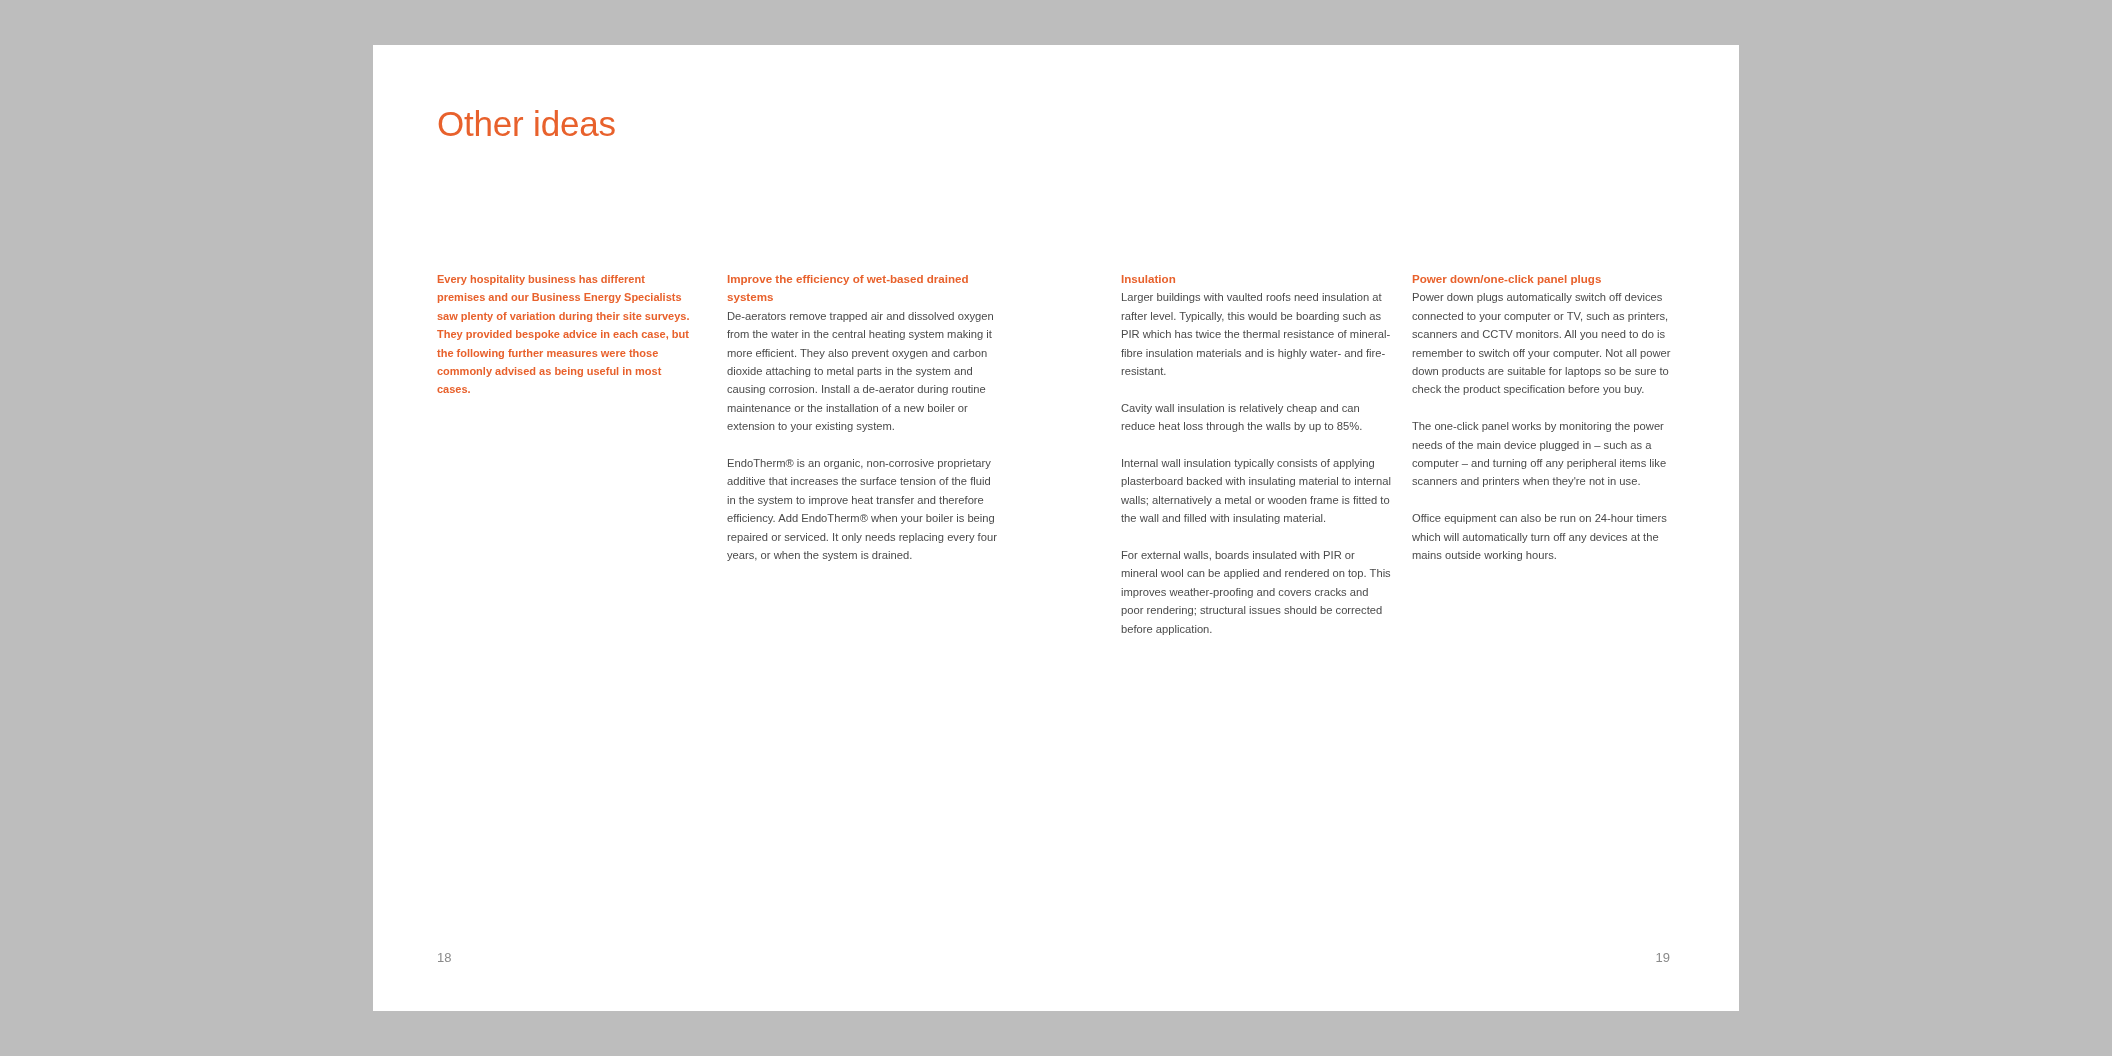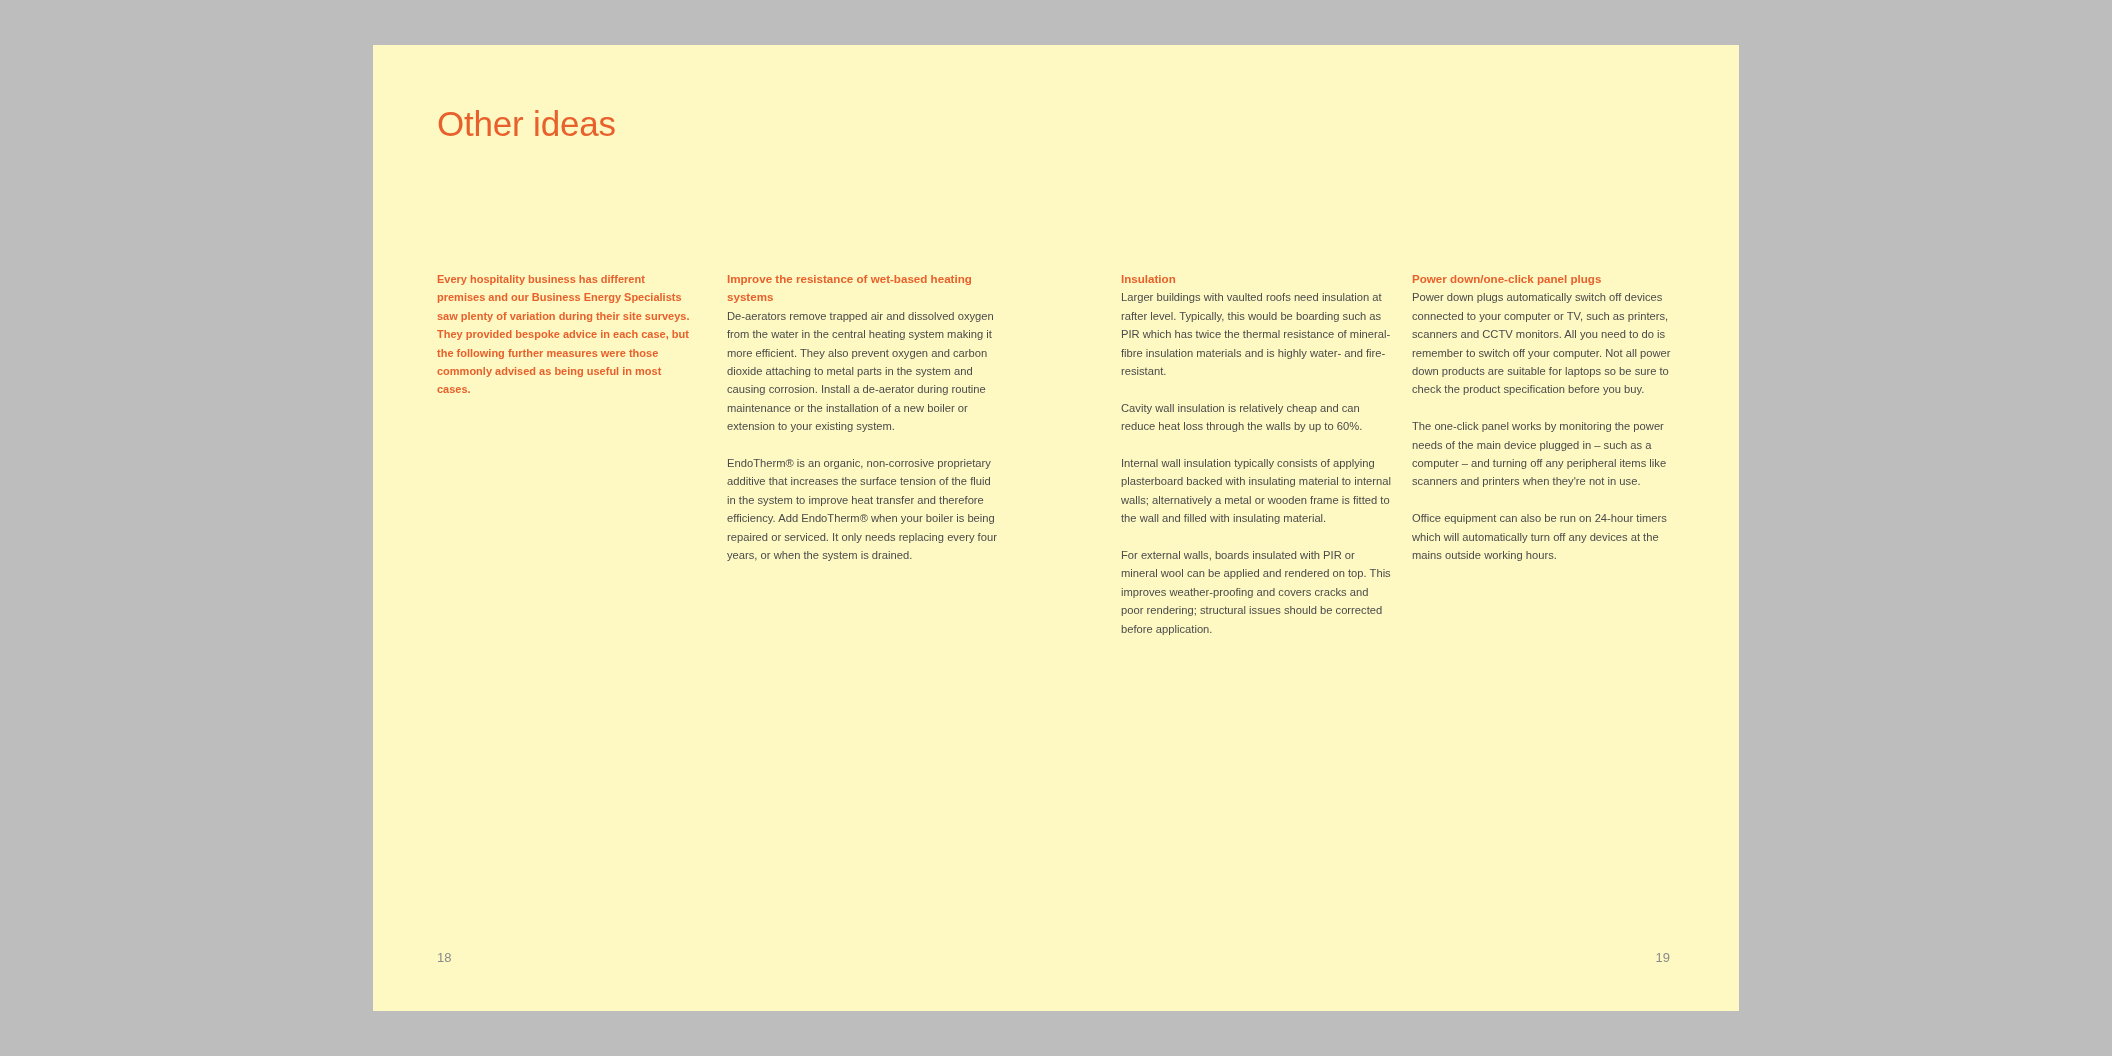--- a/index.html
+++ b/index.html
@@ -13,21 +13,21 @@
       position: relative;
       overflow: hidden;
       font-family: "Liberation Sans", "DejaVu Sans", sans-serif;
     }
     .page {
       position: absolute;
       left: 373px;
       top: 45px;
       width: 1366px;
       height: 966px;
-      background: #fef9c3;
+      background: #ffffff;
     }
     .title {
       position: absolute;
       left: 64px;
       top: 58px;
       margin: 0;
       font-size: 35px;
       line-height: 1.2;
       font-weight: 500;
       color: #e8612c;
@@ -79,29 +79,29 @@
 
 <div class="page">
 
   <h1 class="title">Other ideas</h1>
 
   <div class="col col-1">
     <p class="intro">Every hospitality business has different premises and our Business Energy Specialists saw plenty of variation during their site surveys. They provided bespoke advice in each case, but the following further measures were those commonly advised as being useful in most cases.</p>
   </div>
 
   <div class="col col-2">
-    <p class="heading">Improve the resistance of wet-based heating systems</p>
+    <p class="heading">Improve the efficiency of wet-based drained systems</p>
     <p class="para">De-aerators remove trapped air and dissolved oxygen from the water in the central heating system making it more efficient. They also prevent oxygen and carbon dioxide attaching to metal parts in the system and causing corrosion. Install a de-aerator during routine maintenance or the installation of a new boiler or extension to your existing system.</p>
     <p class="para">EndoTherm® is an organic, non-corrosive proprietary additive that increases the surface tension of the fluid in the system to improve heat transfer and therefore efficiency. Add EndoTherm® when your boiler is being repaired or serviced. It only needs replacing every four years, or when the system is drained.</p>
   </div>
 
   <div class="col col-3">
     <p class="heading">Insulation</p>
     <p class="para">Larger buildings with vaulted roofs need insulation at rafter level. Typically, this would be boarding such as PIR which has twice the thermal resistance of mineral-fibre insulation materials and is highly water- and fire-resistant.</p>
-    <p class="para">Cavity wall insulation is relatively cheap and can reduce heat loss through the walls by up to 60%.</p>
+    <p class="para">Cavity wall insulation is relatively cheap and can reduce heat loss through the walls by up to 85%.</p>
     <p class="para">Internal wall insulation typically consists of applying plasterboard backed with insulating material to internal walls; alternatively a metal or wooden frame is fitted to the wall and filled with insulating material.</p>
     <p class="para">For external walls, boards insulated with PIR or mineral wool can be applied and rendered on top. This improves weather-proofing and covers cracks and poor rendering; structural issues should be corrected before application.</p>
   </div>
 
   <div class="col col-4">
     <p class="heading">Power down/one-click panel plugs</p>
     <p class="para">Power down plugs automatically switch off devices connected to your computer or TV, such as printers, scanners and CCTV monitors. All you need to do is remember to switch off your computer. Not all power down products are suitable for laptops so be sure to check the product specification before you buy.</p>
     <p class="para">The one-click panel works by monitoring the power needs of the main device plugged in – such as a computer – and turning off any peripheral items like scanners and printers when they're not in use.</p>
     <p class="para">Office equipment can also be run on 24-hour timers which will automatically turn off any devices at the mains outside working hours.</p>
   </div>

